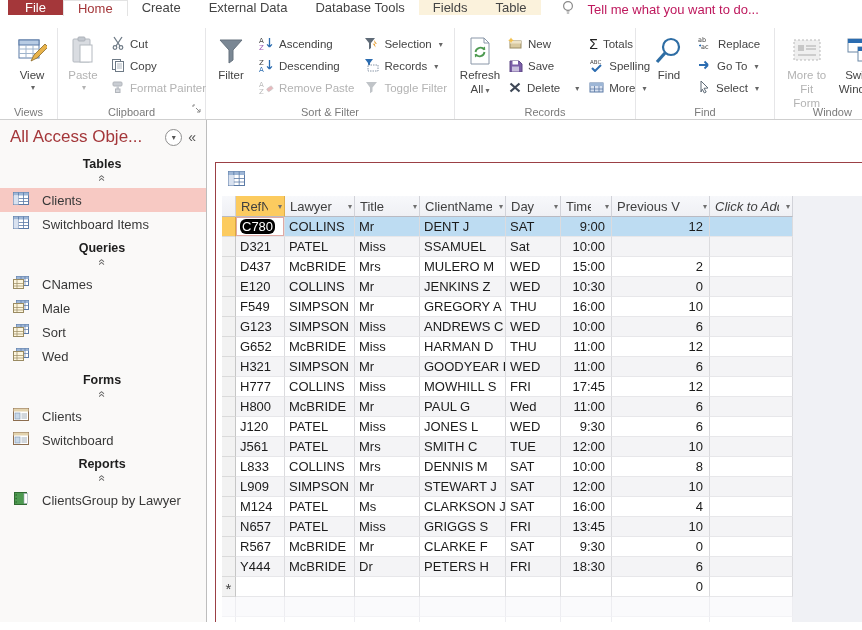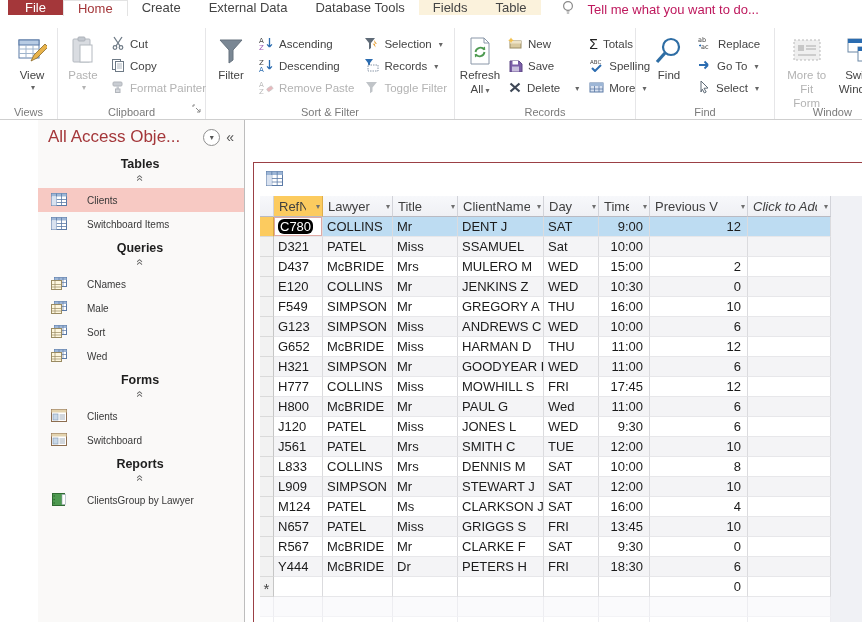--- a/index.html
+++ b/index.html
@@ -20,31 +20,31 @@
   .glabel { position:absolute; bottom:1px; left:0; right:0; text-align:center; font-size:11px; color:#7A7A7A; }
   .bigbtn { display:flex; flex-direction:column; align-items:center; min-width:46px; padding:2px 3px; font-size:11.5px; color:#444; line-height:1.2; text-align:center; }
   .bigbtn .bicon { height:36px; display:flex; align-items:center; justify-content:center; }
   .smcol { display:flex; flex-direction:column; padding-top:2px; }
   .smbtn { display:flex; align-items:center; gap:5px; height:22px; padding:0 5px; font-size:11.5px; color:#444; white-space:nowrap; }
   .disabled { color:#B3B3B3; }
   .caret { font-size:8px; color:#666; margin-left:2px; font-family:"DejaVu Sans",sans-serif; }
   .launcher { position:absolute; right:3px; bottom:2px; }
 
   
-  .main { display:flex; height:502px;margin-left:38px; }
+  .main { display:flex; height:502px; }
 
   
   .nav { width:207px; flex:none; background:#FAF9F8; border-right:1px solid #BDBDBD; overflow:hidden; }
   .nav-title { display:flex; align-items:center; gap:6px; padding:7px 8px 5px 10px; }
   .nav-title .t { flex:1; color:#A4373A; font-size:17px; white-space:nowrap; overflow:hidden; }
   .circlebtn { width:17px; height:17px; border:1px solid #8F8F8F; border-radius:50%; display:flex; align-items:center; justify-content:center; font-size:8px; color:#555; background:#fff; flex:none; font-family:"DejaVu Sans",sans-serif; }
   .shutter { color:#555; font-size:14px; flex:none; padding-right:2px; }
   .nav-sec { display:flex; align-items:center; justify-content:space-between; padding:5px 12px 3px 10px; font-weight:bold; font-size:12.5px; color:#1E1E1E;flex-direction:column; }
   .chev-up { display:inline-block; transform:rotate(90deg); color:#666; font-size:12px; font-weight:normal; }
-  .nav-item { height:24px; display:flex; align-items:center; gap:20px; padding-left:13px; font-size:10px; color:#383838; white-space:nowrap; }
+  .nav-item { height:24px; display:flex; align-items:center; gap:13px; padding-left:13px; font-size:13px; color:#383838; white-space:nowrap; }
   .nav-item.selected { background:#F7C9C3; }
   .nav-item svg { flex:none; }
 
   
   .content { flex:1; position:relative; background:#fff; overflow:hidden; }
   .doc { position:absolute; left:8px; top:42px; right:0; bottom:0; border-top:1px solid #9B4045; border-left:1px solid #9B4045; background:#fff; }
   .doc-icon { position:absolute; top:8px; left:12px; }
   .sheet { position:absolute; top:33px; left:6px; right:0; bottom:0; display:flex; align-items:stretch; overflow:hidden; }
   .sheet-left { flex:none; }
   .sheet-fill { flex:1; background:#F0F1F5; }

